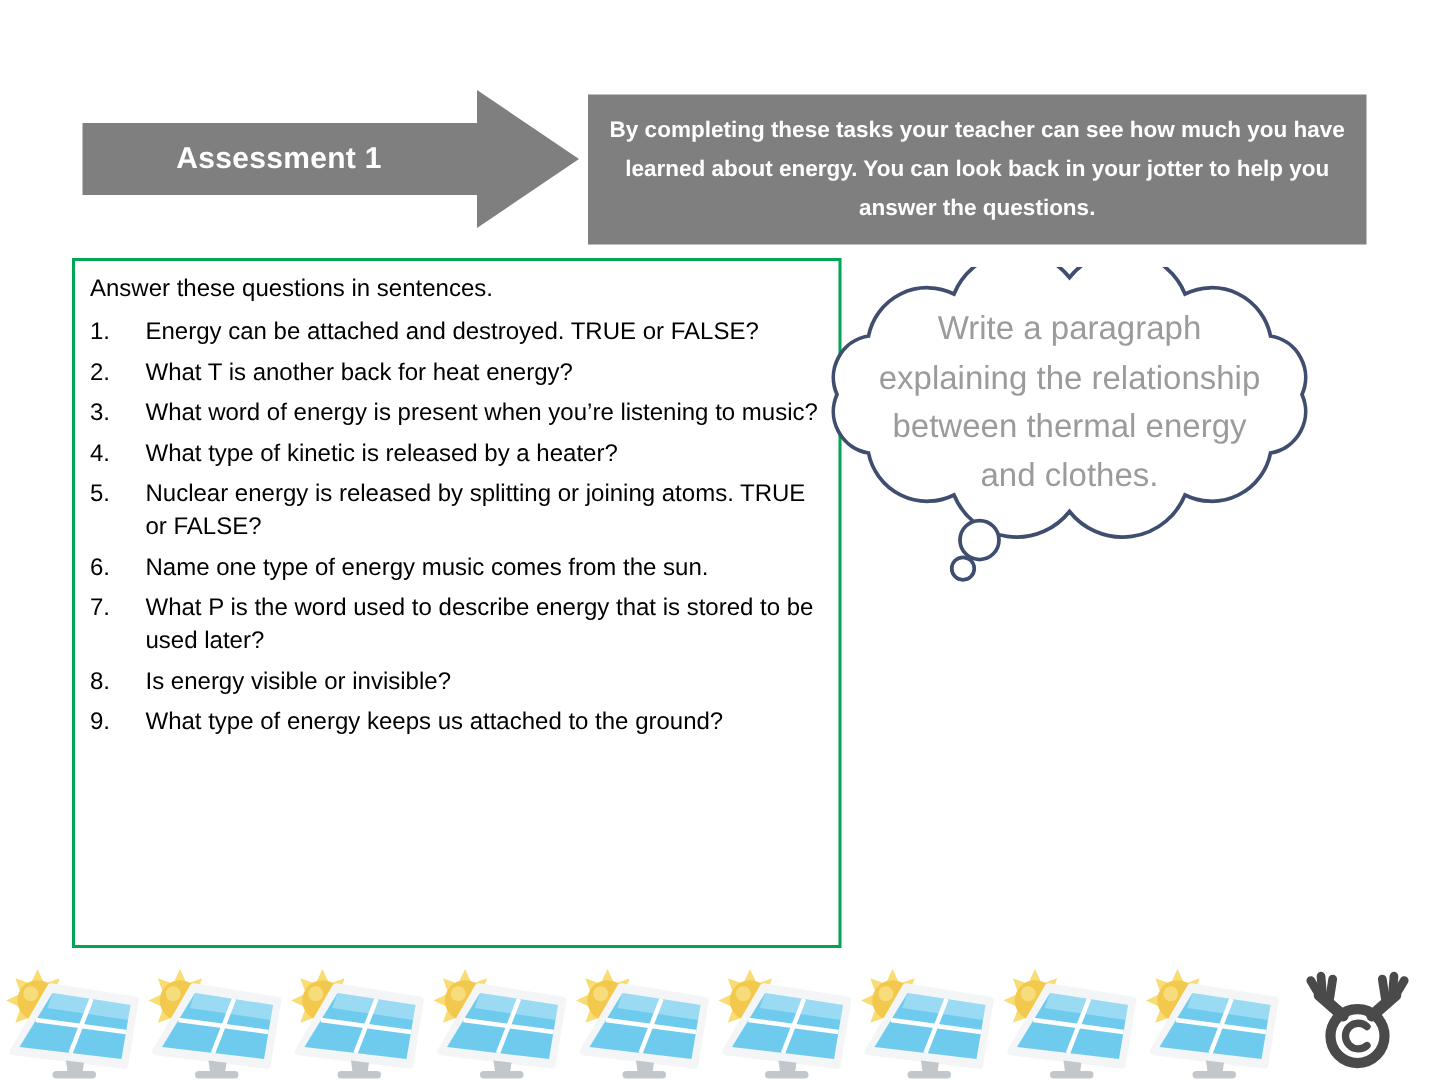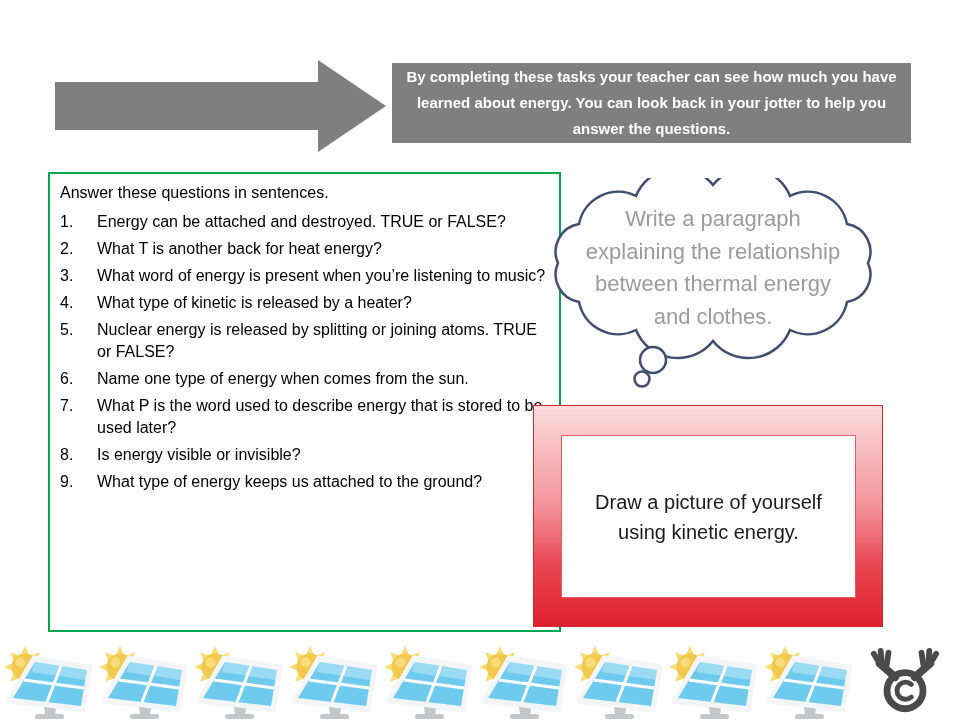--- a/index.html
+++ b/index.html
@@ -9,21 +9,21 @@
   }
   
   .arrow-svg{position:absolute;left:48px;top:60px;width:340px;height:92px;}
   .arrow-label{
     position:absolute;left:55px;top:82px;width:262px;height:48px;
     display:flex;align-items:center;justify-content:center;
     color:#fff;font-weight:bold;font-size:20px;letter-spacing:.2px;
   }
   
   .intro-box{
-    position:absolute;left:392px;top:63px;width:519px;height:80px;
+    position:absolute;left:392px;top:63px;width:519px;height:100px;
     background:#7F7F7F;display:flex;align-items:center;justify-content:center;
     padding:0 12px;box-sizing:border-box;
   }
   .intro-box .txt{
     color:#fff;font-weight:bold;font-size:15px;line-height:1.72;text-align:center;
   }
   
   .questions-panel{
     position:absolute;left:48px;top:172px;width:513px;height:460px;
     border:2px solid #00A651;background:#fff;box-sizing:border-box;
@@ -60,20 +60,21 @@
   .moose-svg{position:absolute;left:866px;top:644px;width:78px;height:73px;}
 </style>
 </head>
 <body>
 
 <div class="slide">
 
   <svg class="arrow-svg" viewBox="0 0 340 92" aria-hidden="true">
     <polygon points="7,22 270,22 270,0 338,46 270,92 270,70 7,70" fill="#7F7F7F"></polygon>
   </svg>
+  <div class="arrow-label">Assessment 1</div>
 
   <div class="intro-box">
     <div class="txt">By completing these tasks your teacher can see how much you have learned about energy. You can look back in your jotter to help you answer the questions.</div>
   </div>
 
   <div class="questions-panel">
     <p class="q-heading">Answer these questions in sentences.</p>
     <div>
         <div class="q-item">
           <span class="q-num">1.</span>
@@ -90,21 +91,21 @@
         <div class="q-item">
           <span class="q-num">4.</span>
           <span class="q-text">What type of kinetic is released by a heater?</span>
         </div>
         <div class="q-item">
           <span class="q-num">5.</span>
           <span class="q-text">Nuclear energy is released by splitting or joining atoms. TRUE or FALSE?</span>
         </div>
         <div class="q-item">
           <span class="q-num">6.</span>
-          <span class="q-text">Name one type of energy when comes from the sun.</span>
+          <span class="q-text">Name one type of energy music comes from the sun.</span>
         </div>
         <div class="q-item">
           <span class="q-num">7.</span>
           <span class="q-text">What P is the word used to describe energy that is stored to be used later?</span>
         </div>
         <div class="q-item">
           <span class="q-num">8.</span>
           <span class="q-text">Is energy visible or invisible?</span>
         </div>
         <div class="q-item">
@@ -128,25 +129,20 @@
         A 45,45 0 0 0 165,163
         A 45,45 0 0 0 242,152
         A 40,40 0 0 0 299,124
         A 28,28 0 0 0 320,85 Z"></path>
       <circle cx="105" cy="182" r="13"></circle>
       <circle cx="94" cy="201" r="7.5"></circle>
     </g>
   </svg>
   <div class="cloud-text">Write a paragraph explaining the relationship between thermal energy and clothes.</div>
 
-  <div class="draw-outer">
-    <div class="draw-inner">
-      <div class="txt">Draw a picture of yourself using kinetic energy.</div>
-    </div>
-  </div>
 
   <div class="solar-strip">
   <svg viewBox="0 0 95 78" aria-hidden="true">
     <polygon fill="#F8DC74" points="46,25 36.1,29.6 39.8,39.8 29.6,36.1 25,46 20.4,36.1 10.2,39.8 13.9,29.6 4,25 13.9,20.4 10.2,10.2 20.4,13.9 25,4 29.6,13.9 39.8,10.2 36.1,20.4"></polygon>
     <circle cx="25" cy="25" r="13.5" fill="#F2C94C"></circle>
     <circle cx="20.5" cy="20.5" r="5" fill="#F8DF85" opacity="0.85"></circle>
     <polygon points="34,16 90,25 83,68 9,59" fill="#F3F5F6" stroke="#F3F5F6" stroke-width="5" stroke-linejoin="round"></polygon>
     <polygon points="35,20 87,28 81,64 13,56" fill="#6FCBEE"></polygon>
     <polygon points="35,20 87,28 85.5,38 31.5,30" fill="#ffffff" opacity="0.3"></polygon>
     <line x1="61" y1="24" x2="47" y2="60" stroke="#fff" stroke-width="3"></line>

